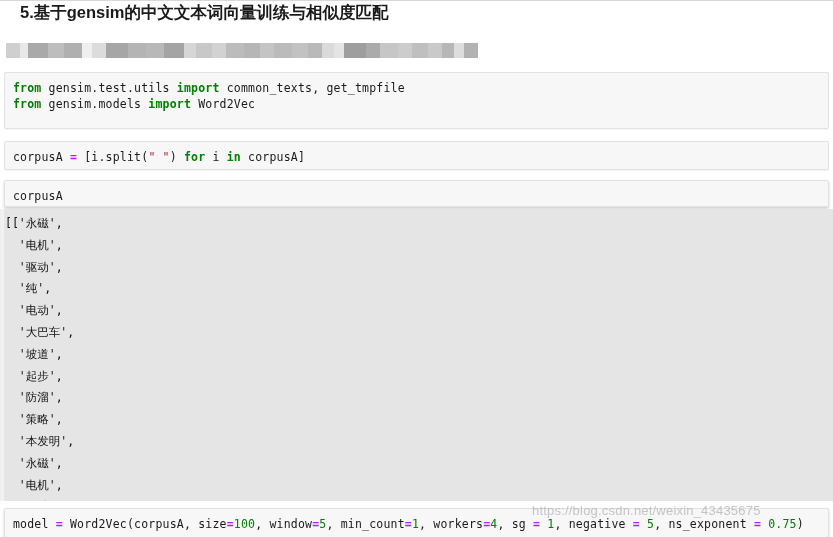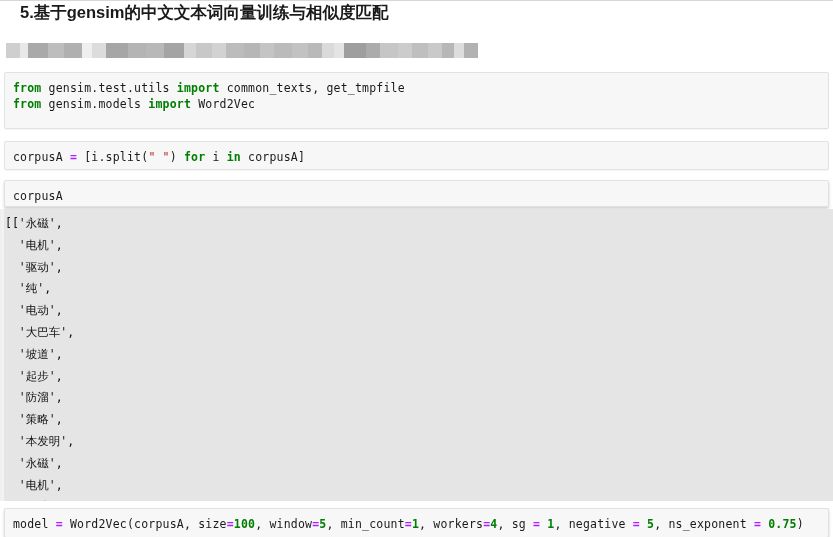--- a/index.html
+++ b/index.html
@@ -71,21 +71,21 @@
     font-family: "DejaVu Sans Mono", "Liberation Mono", monospace;
     font-size: 11.5px;
     line-height: 16px;
     color: #1a1a1a;
     white-space: pre;
     padding: 7px 0 7px 8px;
     letter-spacing: 0.2px;
   }
   .kw   { color: #007f00; font-weight: bold; }
   .op   { color: #aa22ff; font-weight: bold; }
-  .num  { color: #008000; font-weight: bold; margin-top: 35px; }
+  .num  { color: #008000; font-weight: normal; margin-top: 35px; }
   .str  { color: #ba2121; }
   
   #cell-imports   { top: 72px;  height: 57px; }
   #cell-split     { top: 141px; height: 29px; }
   #cell-corpusA   { top: 180px; height: 27px; }
   #cell-model     { top: 508px; height: 29px; border-bottom: none; }
   
   #output-area {
     position: absolute;
     left: 0;
@@ -201,14 +201,15 @@
   '大巴车',
   '坡道',
   '起步',
   '防溜',</div>
   </div>
 
   <div class="cell shadowed" id="cell-model">
     <div class="code">model <span class="op">=</span> Word2Vec(corpusA, size<span class="op">=</span><span class="num">100</span>, window<span class="op">=</span><span class="num">5</span>, min_count<span class="op">=</span><span class="num">1</span>, workers<span class="op">=</span><span class="num">4</span>, sg <span class="op">=</span> <span class="num">1</span>, negative <span class="op">=</span> <span class="num">5</span>, ns_exponent <span class="op">=</span> <span class="num">0.75</span>)</div>
   </div>
 
+  <div class="watermark">https://blog.csdn.net/weixin_43435675</div>
 
 </div>
 
 </body></html>

